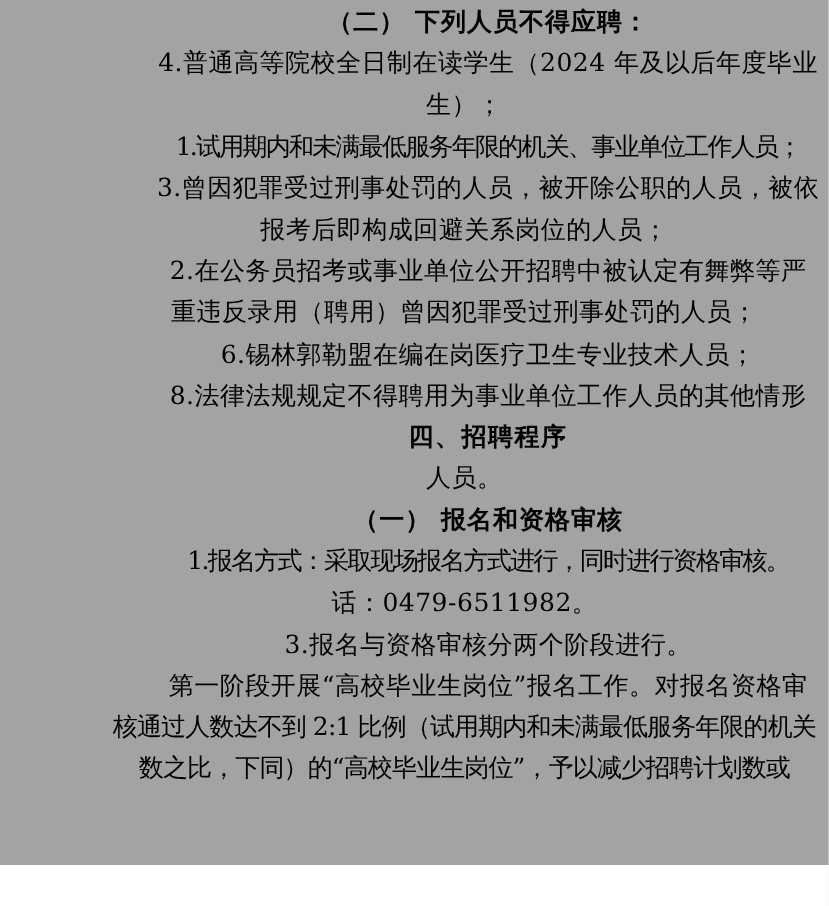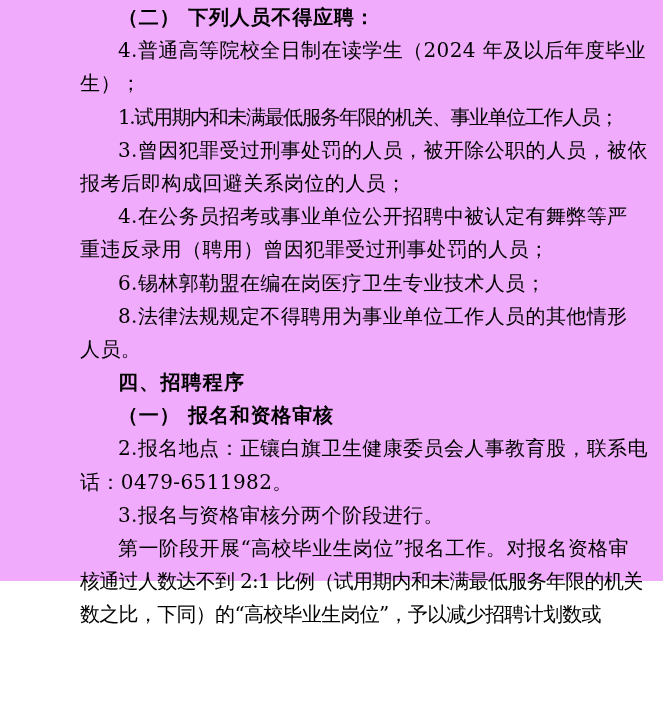--- a/index.html
+++ b/index.html
@@ -10,23 +10,24 @@
   body {
     width: 663px;
     height: 725px;
     overflow: hidden;
     color: #000000;
     font-family: "DejaVu Serif", "Liberation Serif", serif;
   }
   .doc-page {
     box-sizing: border-box;
     width: 663px;
-    height: 581px;
+    height: 692px;
     padding: 1px 0 0 80px;
-    background: #f0abfc;
+    background: #a3a3a3;
+    text-align: center;
   }
   .line {
     font-size: 20px;
     line-height: 33.2px;
     height: 33.2px;
     letter-spacing: 0.4px;
     white-space: nowrap;
     overflow: visible;
   }
   .indent { padding-left: 38px; }
@@ -50,36 +51,36 @@
   <div class="line indent h-bold">（二） 下列人员不得应聘：</div>
 
   <div class="line indent">4.普通高等院校全日制在读学生（2024 年及以后年度毕业</div>
   <div class="line">生）；</div>
 
   <div class="line indent tight">1.试用期内和未满最低服务年限的机关、事业单位工作人员；</div>
 
   <div class="line indent">3.曾因犯罪受过刑事处罚的人员，被开除公职的人员，被依</div>
   <div class="line">报考后即构成回避关系岗位的人员；</div>
 
-  <div class="line indent">4.在公务员招考或事业单位公开招聘中被认定有舞弊等严</div>
+  <div class="line indent">2.在公务员招考或事业单位公开招聘中被认定有舞弊等严</div>
   <div class="line">重违反录用（聘用）曾因犯罪受过刑事处罚的人员；</div>
 
 
   <div class="line indent">6.锡林郭勒盟在编在岗医疗卫生专业技术人员；</div>
 
 
   <div class="line indent">8.法律法规规定不得聘用为事业单位工作人员的其他情形</div>
+  <div class="line indent h-hei">四、招聘程序</div>
+
   <div class="line">人员。</div>
-
-  <div class="line indent h-hei">四、招聘程序</div>
 
   <div class="line indent h-bold">（一） 报名和资格审核</div>
 
+  <div class="line indent tight">1.报名方式：采取现场报名方式进行，同时进行资格审核。</div>
 
-  <div class="line indent">2.报名地点：正镶白旗卫生健康委员会人事教育股，联系电</div>
   <div class="line">话：0479-6511982。</div>
 
   <div class="line indent">3.报名与资格审核分两个阶段进行。</div>
 
   <div class="line indent">第一阶段开展“高校毕业生岗位”报名工作。对报名资格审</div>
   <div class="line tight-sm">核通过人数达不到 2:1 比例（试用期内和未满最低服务年限的机关</div>
   <div class="line tight-sm">数之比，下同）的“高校毕业生岗位”，予以减少招聘计划数或</div>
 
 </div>
 

